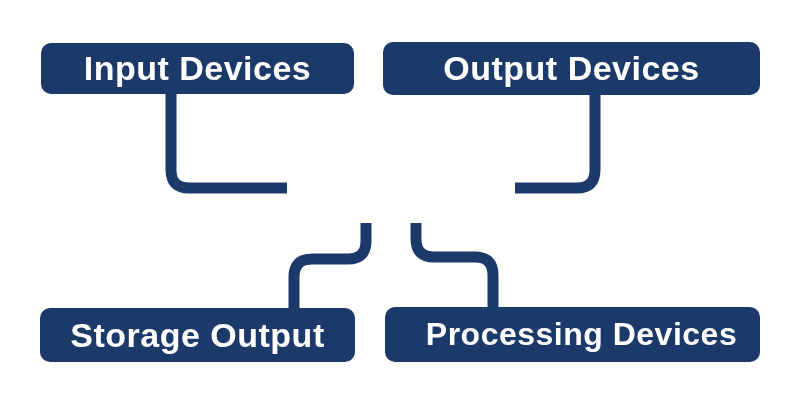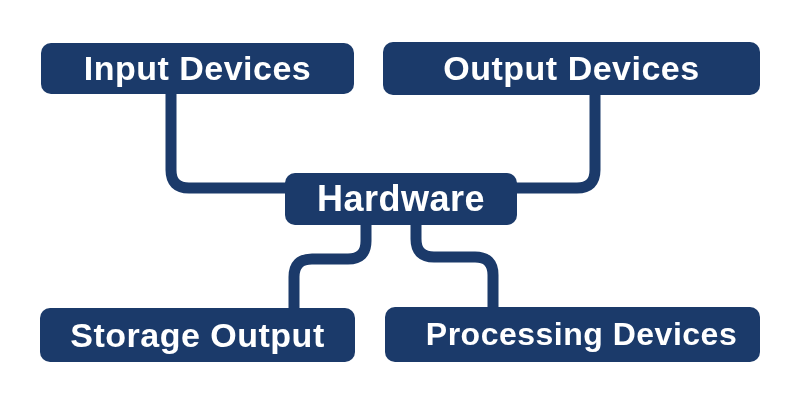--- a/index.html
+++ b/index.html
@@ -65,23 +65,20 @@
   </svg>
 
   <div class="node node-input">
     <span>Input Devices</span>
   </div>
 
   <div class="node node-output">
     <span>Output Devices</span>
   </div>
 
-  <div class="node node-hardware">
-    <span>Hardware</span>
-  </div>
 
   <div class="node node-storage">
     <span>Storage Output</span>
   </div>
 
   <div class="node node-processing">
     <span>Processing Devices</span>
   </div>
 
 </div>

